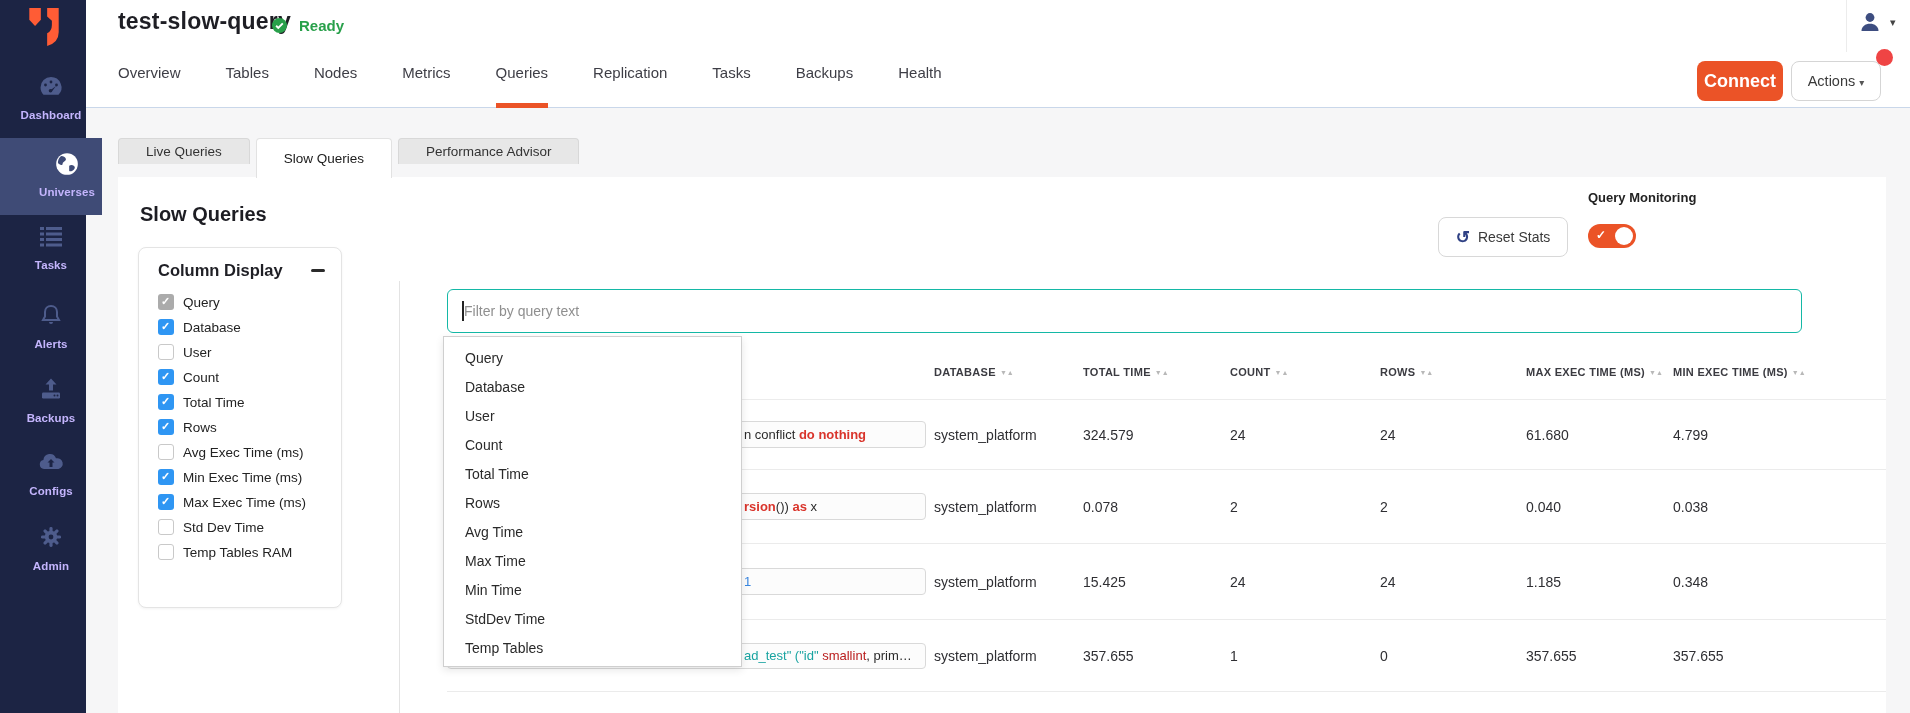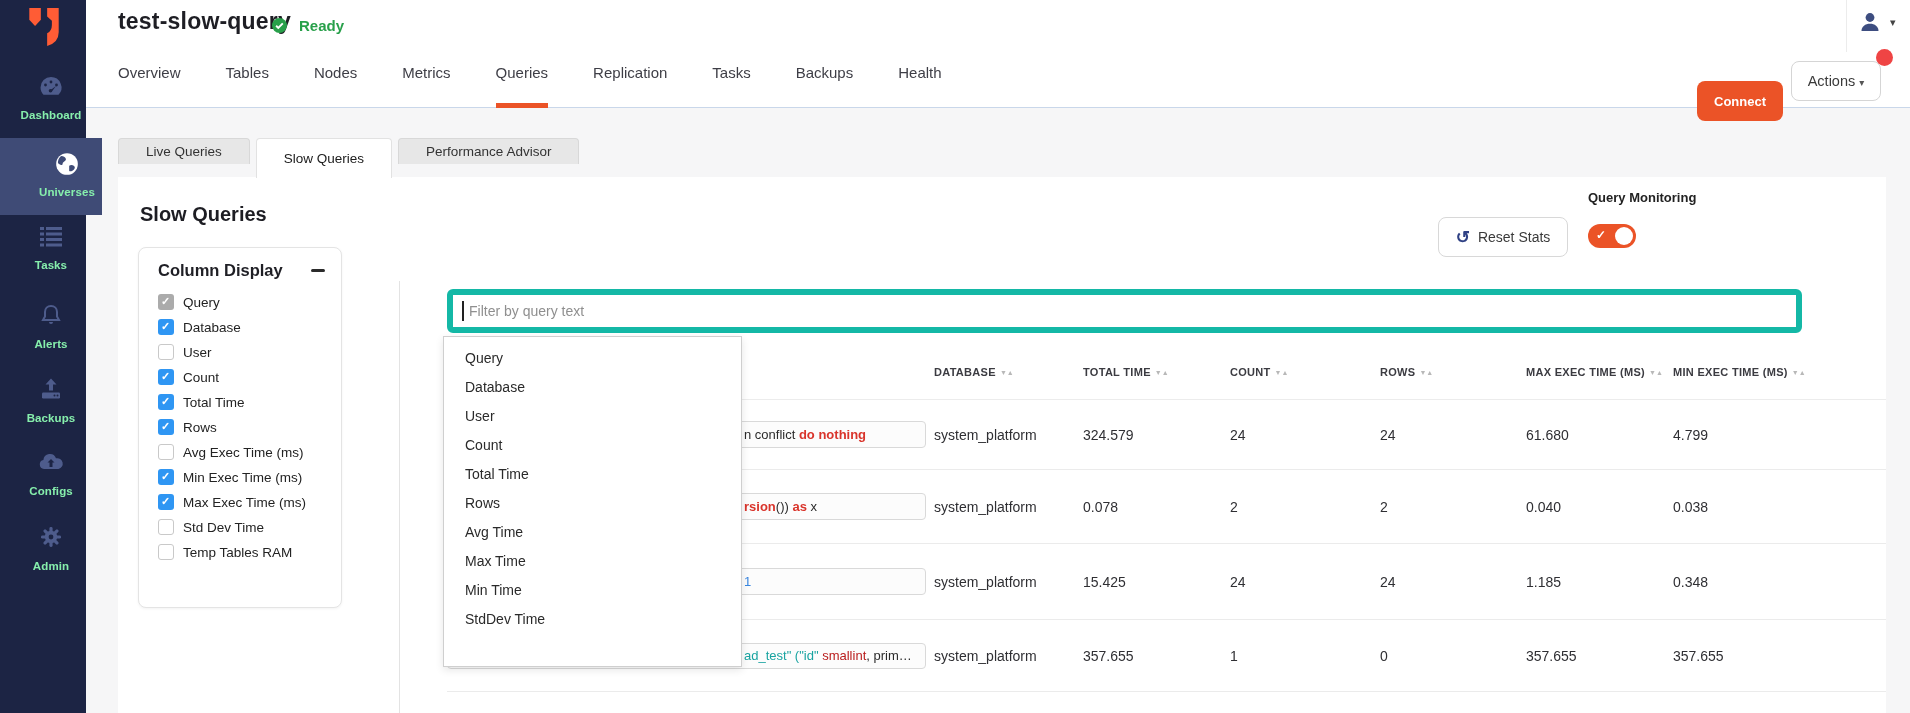--- a/index.html
+++ b/index.html
@@ -2,21 +2,21 @@
 <html><head>
 <meta charset="utf-8">
 <style>
   * { margin:0; padding:0; box-sizing:border-box; }
   html,body { width:1910px; height:713px; font-family:"Liberation Sans", sans-serif; }
   .screen { position:relative; width:1910px; height:713px; background:#f6f6f7; overflow:hidden; }
 
   
   .sidebar { position:absolute; left:0; top:0; width:86px; height:713px; background:#1c2444; z-index:30; }
   .logo { position:absolute; left:23px; top:6px; width:42px; height:42px; }
-  .side-item { position:absolute; left:0; width:102px; text-align:center; color:#86efac; }
+  .side-item { position:absolute; left:0; width:102px; text-align:center; color:#c4b5fd; }
   .side-item .icon { display:block; margin:0 auto 5px; width:26px; height:26px; }
   .side-item .lbl { font-size:11.5px; font-weight:600; letter-spacing:.1px; }
   .side-item.active { background:#3f4b76;padding-left:32px; }
   .it-dashboard { top:74px; }
   .it-universes { top:138px; height:77px; padding-top:13px; }
   .it-tasks     { top:224px; }
   .it-alerts    { top:303px; }
   .it-backups   { top:377px; }
   .it-configs   { top:450px; }
   .it-admin     { top:525px; }
@@ -28,21 +28,21 @@
   .ready svg { width:15px; height:15px; }
   .ready .txt { color:#28a04a; font-size:15px; font-weight:700; }
   .top-divider { position:absolute; left:1760px; top:0; width:1px; height:52px; background:#ececec; }
   .avatar-wrap { position:absolute; left:1772px; top:10px; display:flex; align-items:center; gap:8px; }
   .avatar-wrap svg { width:24px; height:24px; }
   .avatar-caret { font-size:11px; color:#444; }
   .nav-tabs { position:absolute; left:32px; top:60px; height:48px; display:flex; gap:45px; }
   .nav-tab { font-size:15px; color:#3e3e46; height:48px; line-height:26px; cursor:pointer; }
   .nav-tab.active { border-bottom:5px solid #eb5327; }
   .btn-connect { position:absolute; left:1611px; top:61px; width:86px; height:40px; background:#eb5327; color:#fff;
-    border:none; border-radius:8px; font-size:13px; font-weight:700; font-family:inherit; cursor:pointer;margin-top:20px; }
+    border:none; border-radius:8px; font-size:18px; font-weight:700; font-family:inherit; cursor:pointer; }
   .btn-actions { position:absolute; left:1705px; top:61px; width:90px; height:40px; background:#fff; color:#3a3a3a;
     border:1px solid #d5d5d5; border-radius:8px; font-size:14.5px; font-family:inherit; cursor:pointer; }
   .btn-actions .caret { font-size:10px; color:#555; }
   .notif-dot { position:absolute; left:1790px; top:49px; width:17px; height:17px; border-radius:50%; background:#ef4444; z-index:26; }
 
   
   .subtabs { position:absolute; left:118px; top:138px; display:flex; gap:6px; z-index:6; }
   .subtab { height:26px; padding:0 27px; display:flex; align-items:center; font-size:13.5px; color:#333;
     background:#e7e7e7; border:1px solid #d8d8d8; border-bottom:none; border-radius:4px 4px 0 0; cursor:pointer; }
   .subtab.active { background:#fff; color:#202020; height:40px; border-color:#e2e2e2; }
@@ -69,21 +69,21 @@
   .cb.checked { background:#2f96f3; }
   .cb.checked-disabled { background:#ababab; }
   .cb.checked::after, .cb.checked-disabled::after { content:"✓"; position:absolute; left:3px; top:1px; color:#fff; font-size:11px; font-weight:700; }
   .opt .olbl { font-size:13.5px; color:#232323; }
 
   
   .v-divider { position:absolute; left:281px; top:104px; width:1px; height:432px; background:#e3e3e3; }
 
   
   .filter-wrap { position:absolute; left:329px; top:112px; width:1355px; height:44px; }
-  .filter-input { width:100%; height:100%; border:6px solid #14b8a6; border-radius:6px; padding:0 16px; font-size:14px;
+  .filter-input { width:100%; height:100%; border:1px solid #14b8a6; border-radius:6px; padding:0 16px; font-size:14px;
     font-family:inherit; color:#1d4ed8; outline:none; }
   .filter-input::placeholder { color:#8f8f8f; }
   .caret-bar { position:absolute; left:15px; top:12px; width:1.5px; height:20px; background:#222; }
 
   
   .dropdown { position:absolute; left:325px; top:159px; width:299px; height:331px; background:#fff; border:1px solid #cfcfcf;
     box-shadow:0 3px 8px rgba(0,0,0,.10); z-index:20; padding-top:7px; }
   .dd-item { height:29px; line-height:29px; padding-left:21px; font-size:14px; color:#2a2a2a; cursor:pointer; }
 
   
@@ -415,15 +415,16 @@
       <div class="dd-item">Query</div>
       <div class="dd-item">Database</div>
       <div class="dd-item">User</div>
       <div class="dd-item">Count</div>
       <div class="dd-item">Total Time</div>
       <div class="dd-item">Rows</div>
       <div class="dd-item">Avg Time</div>
       <div class="dd-item">Max Time</div>
       <div class="dd-item">Min Time</div>
       <div class="dd-item">StdDev Time</div>
+      <div class="dd-item">Temp Tables</div>
     </div>
   </main>
 </div>
 
 </body></html>

